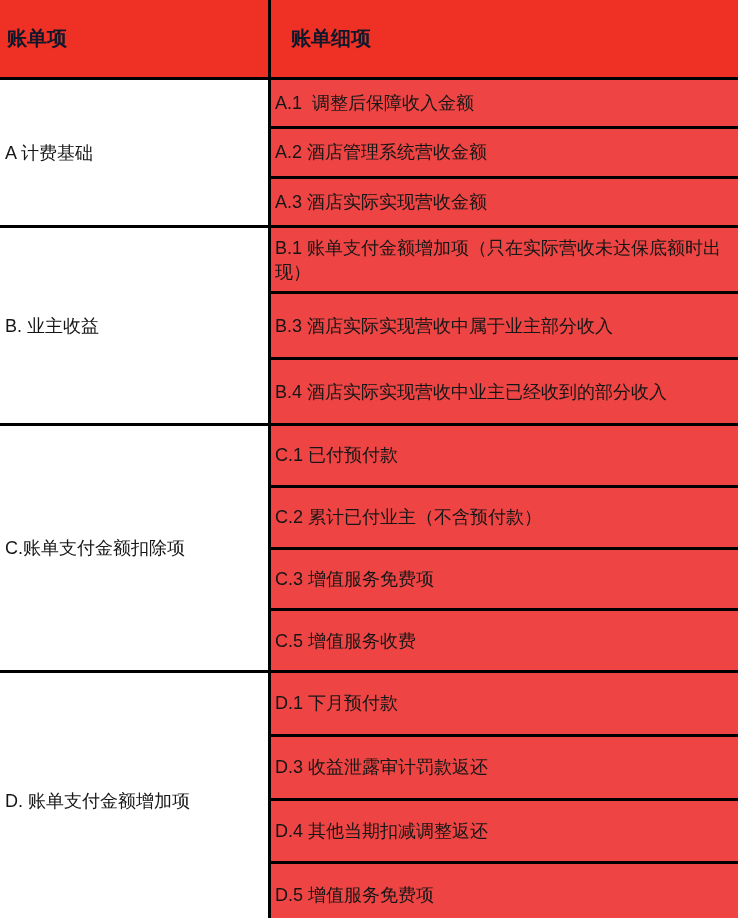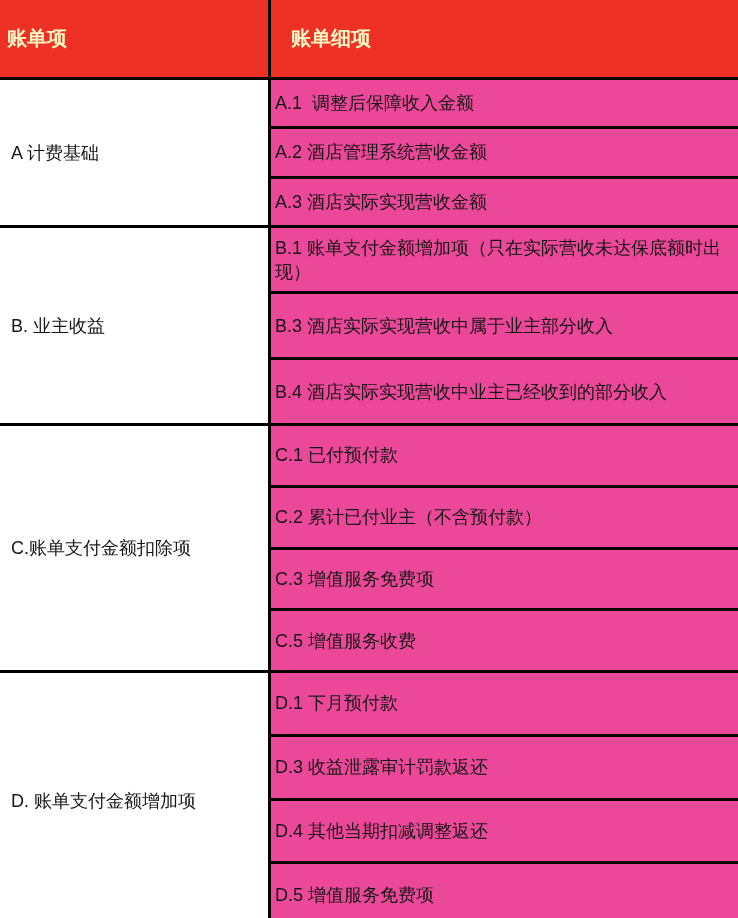--- a/index.html
+++ b/index.html
@@ -16,57 +16,57 @@
   }
   .billing-table {
     display: grid;
     grid-template-columns: 271px 467px;
     grid-template-rows: 80px 148px 198px 247px 255px;
     width: 738px;
   }
   
   .hdr {
     background: #EE3124;
-    color: #fef9c3;
+    color: #0f172a;
     font-weight: bold;
     font-size: 20px;
     display: flex;
     align-items: center;
     border-bottom: 3px solid #000000;
   }
   .hdr-left {
     border-right: 3px solid #000000;
     padding-left: 7px;
   }
   .hdr-right { padding-left: 20px; }
   
   .sec-left {
     border-right: 3px solid #000000;
     border-bottom: 3px solid #000000;
     display: flex;
     align-items: center;
-    padding-left: 11px;
+    padding-left: 5px;
     font-size: 18px;
     background: #ffffff;
     white-space: pre-wrap;
   }
   .sec-left.last { border-bottom: none; }
   
   .sec-right {
     display: flex;
     flex-direction: column;
   }
   .detail {
     flex: 1 1 0;
     display: flex;
     align-items: center;
     padding-left: 4px;
     font-size: 18px;
     border-bottom: 3px solid #000000;
-    background: #ec4899;
+    background: #ef4444;
     white-space: pre-wrap;
     overflow: hidden;
   }
 </style>
 </head>
 <body>
 
 <div class="viewport">
   <div class="billing-table">
 

